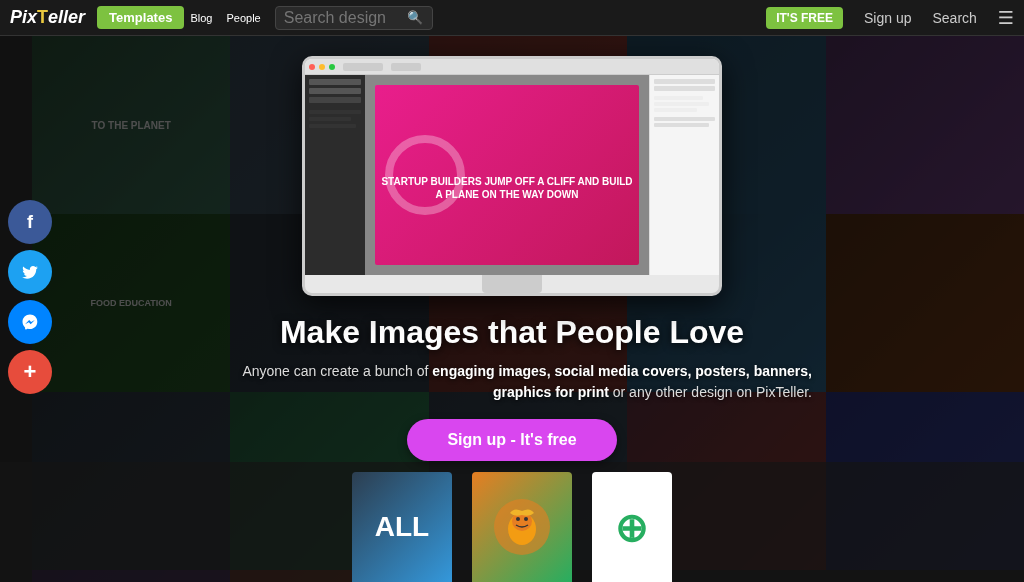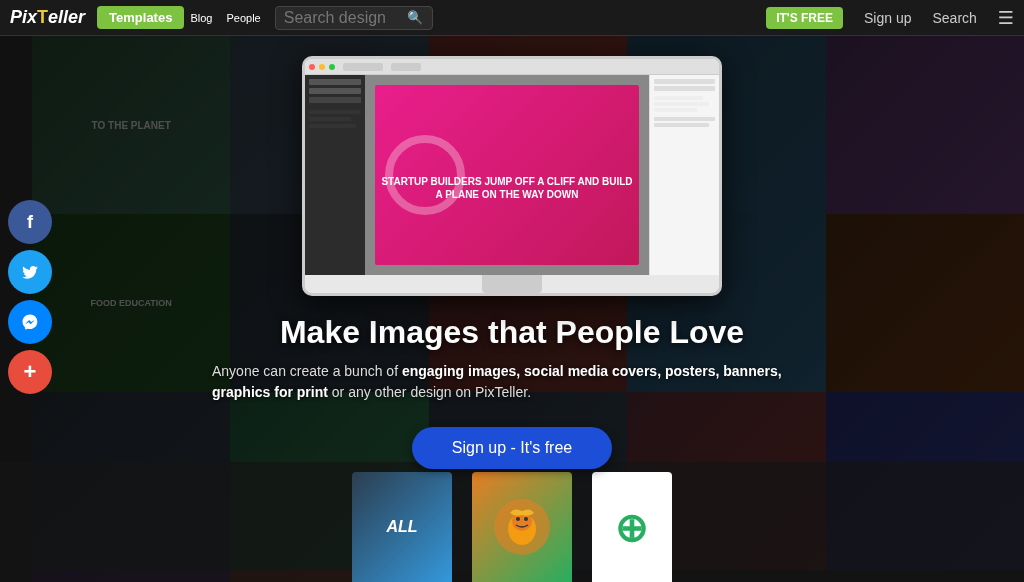--- a/index.html
+++ b/index.html
@@ -118,27 +118,27 @@
       position: absolute; width: 80px; height: 80px; border: 8px solid rgba(255,255,255,0.3);
       border-radius: 50%; left: 10px; top: 50%; transform: translateY(-50%);
     }
 
     
     #hero-title {
       color: #fff; font-size: 32px; font-weight: bold; text-align: center;
       text-shadow: 0 2px 8px rgba(0,0,0,0.8); margin-bottom: 10px;
     }
     #hero-subtitle {
-      color: #ddd; font-size: 14px; text-align: left; max-width: 600px;
-      line-height: 1.5; margin-bottom: 24px; text-shadow: 0 1px 4px rgba(0,0,0,0.8);
+      color: #ddd; font-size: 14px; text-align: right; max-width: 600px;
+      line-height: 1.5; margin-bottom: 16px; text-shadow: 0 1px 4px rgba(0,0,0,0.8);
     }
     #hero-subtitle strong { color: #fff; }
     #signup-btn {
-      background: #1d4ed8; color: #fff; border: none; border-radius: 25px;
-      padding: 12px 40px; font-size: 16px; font-weight: normal; cursor: pointer;
+      background: #d946ef; color: #fff; border: none; border-radius: 25px;
+      padding: 12px 40px; font-size: 16px; font-weight: bold; cursor: pointer;
       box-shadow: 0 3px 10px rgba(0,0,0,0.4);
     }
 
     
     #bottom-preview {
       position: absolute; bottom: 0; left: 0; right: 0; height: 120px;
       background: rgba(20,20,20,0.7); display: flex; align-items: flex-end; justify-content: center;
       gap: 20px; padding-bottom: 0; overflow: hidden;
     }
     .preview-card {
@@ -314,21 +314,21 @@
   <h1 id="hero-title">Make Images that People Love</h1>
   <p id="hero-subtitle">
     <span>Anyone can create a bunch of </span><strong>engaging images, social media covers, posters, banners, graphics for print</strong><span> or any other design on PixTeller.</span>
   </p>
   <button id="signup-btn">Sign up - It's free</button>
 </div>
 
 <div id="bottom-preview">
   <div class="preview-card">
     <div class="preview-card-inner card-all">
-      <span style="font-size:16px;font-weight:bold;font-style:italic;">ALL</span>
+      <span style="font-size:28px;font-weight:bold;">ALL</span>
     </div>
   </div>
   <div class="preview-card">
     <div class="preview-card-inner card-lion">
       <svg width="60" height="60" viewBox="0 0 60 60">
         <circle cx="30" cy="30" r="28" fill="#e67e22" opacity="0.6"></circle>
         <ellipse cx="30" cy="32" rx="14" ry="16" fill="#f39c12"></ellipse>
         <circle cx="30" cy="24" r="10" fill="#e67e22"></circle>
         <circle cx="26" cy="22" r="2" fill="#333"></circle>
         <circle cx="34" cy="22" r="2" fill="#333"></circle>

